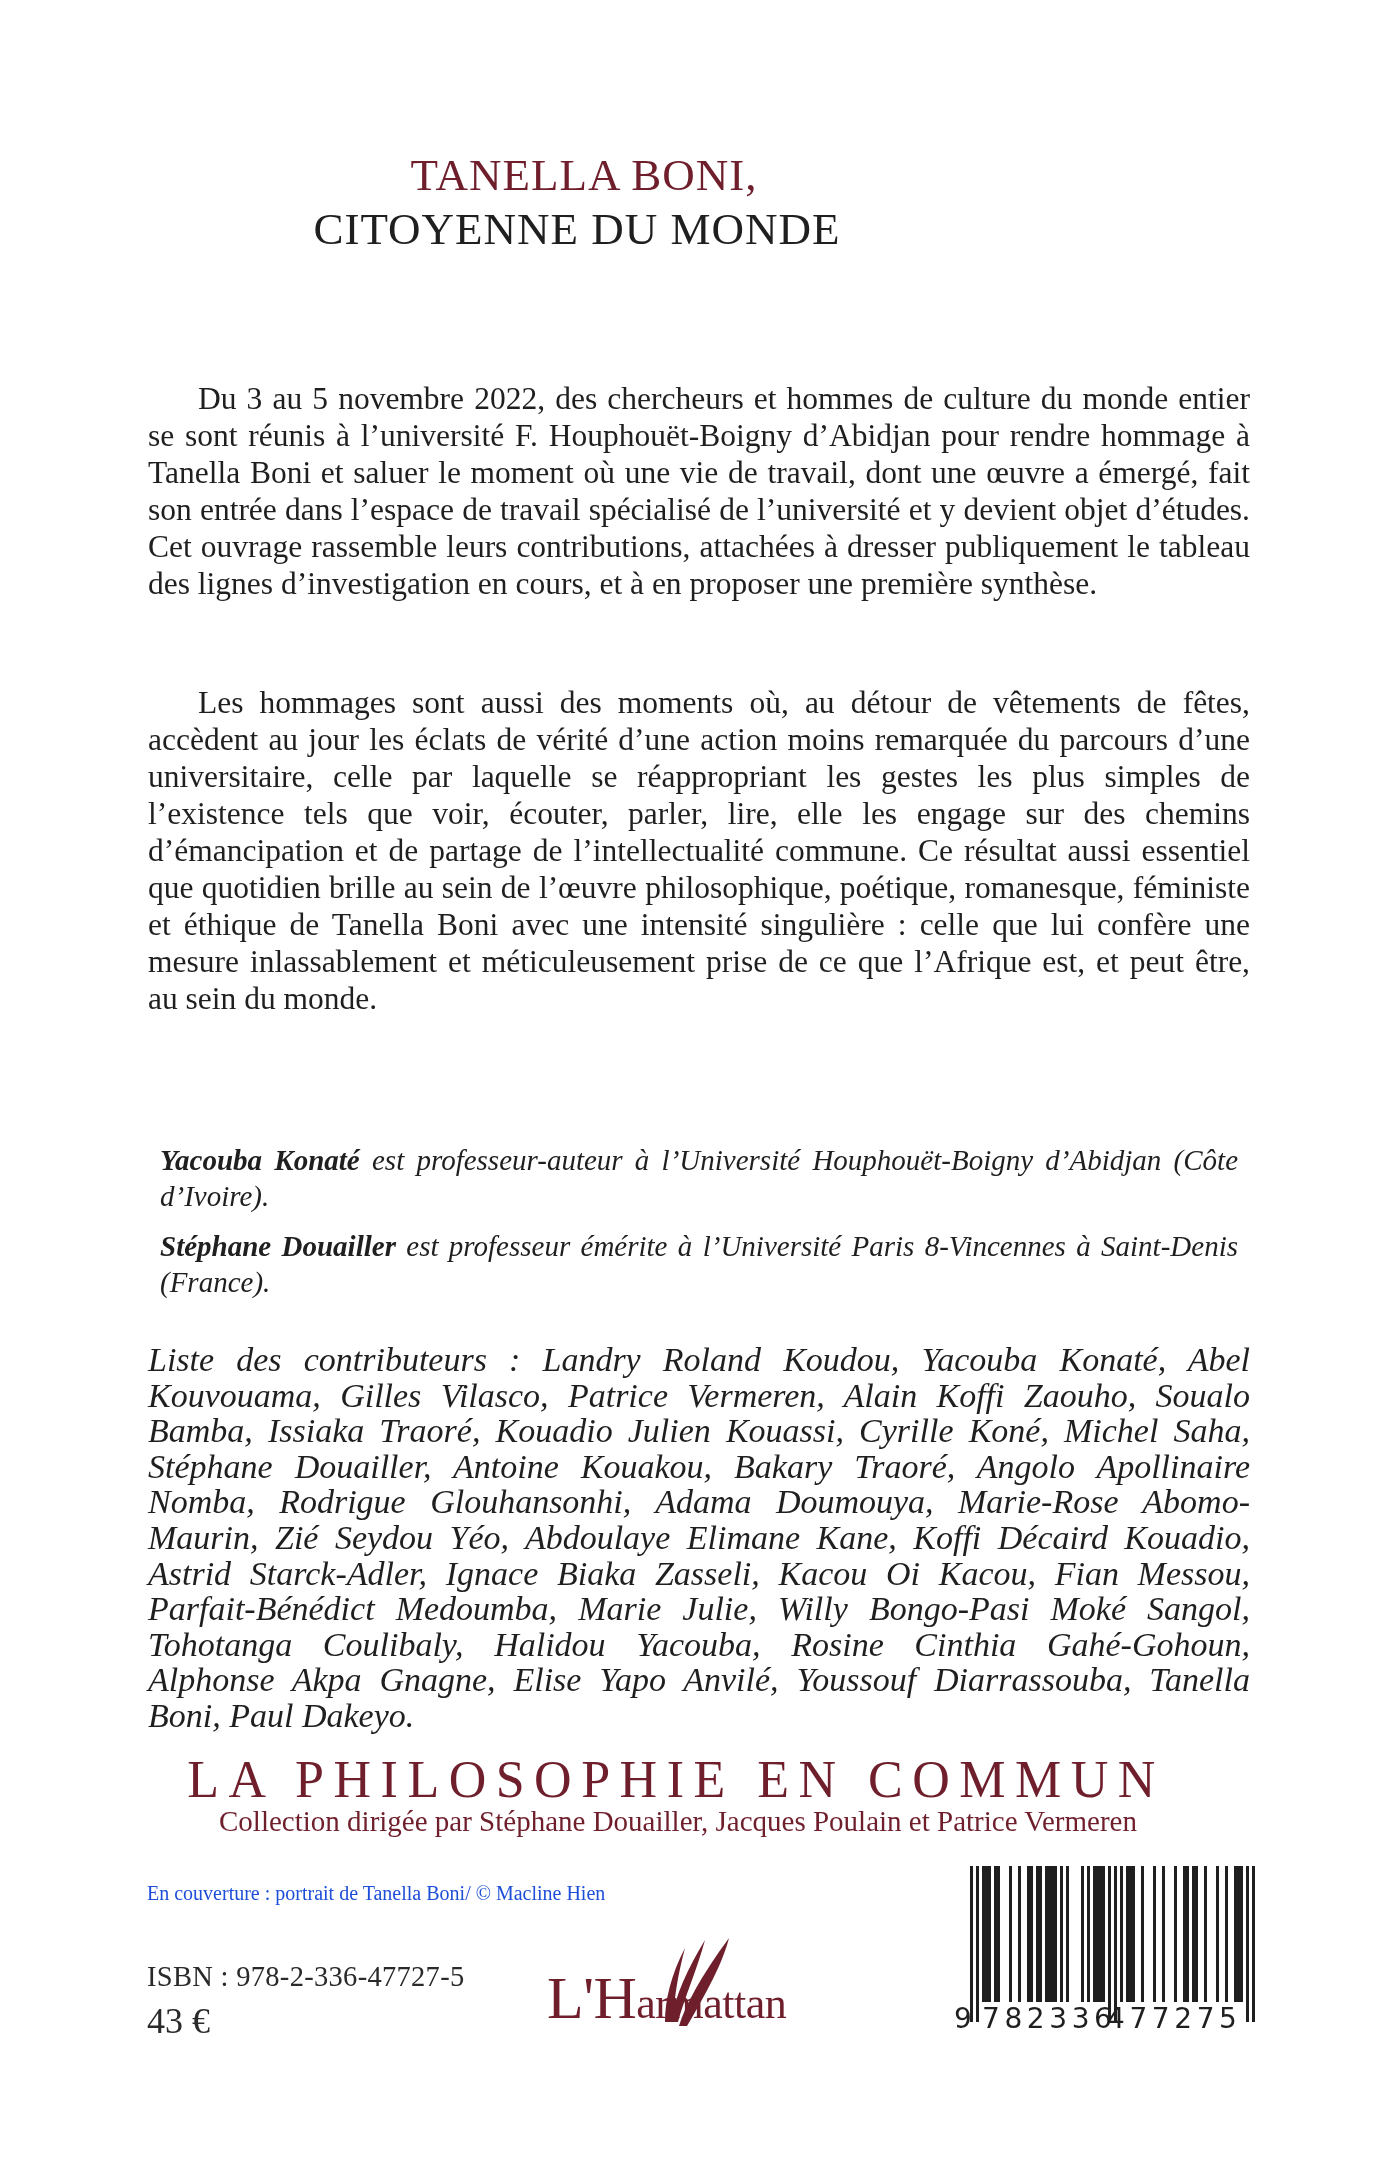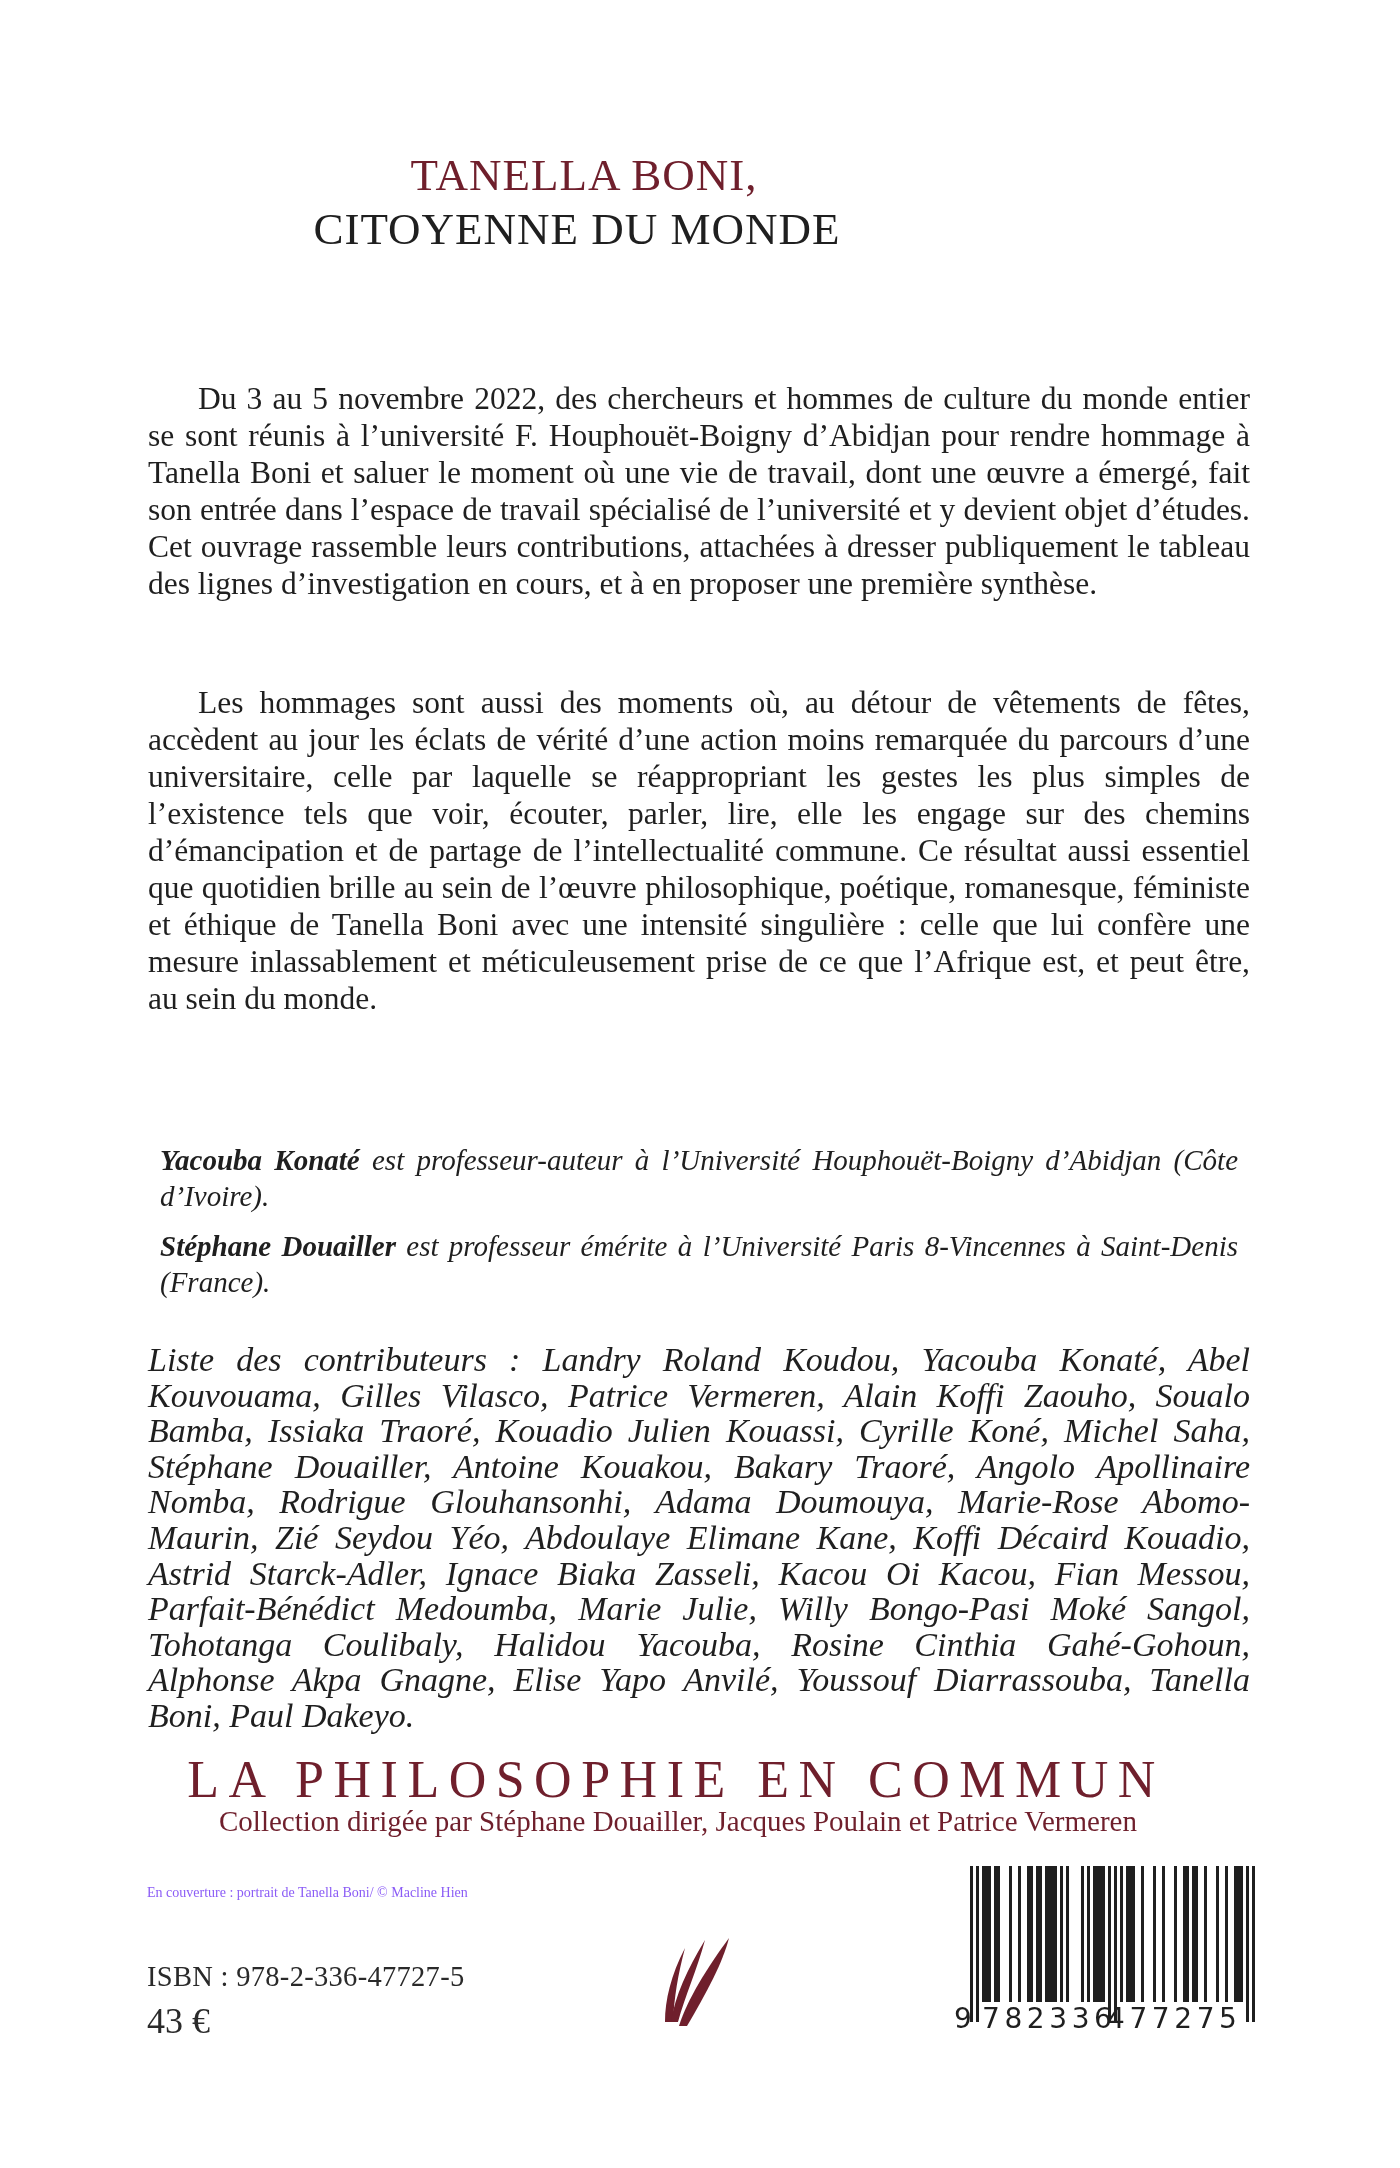--- a/index.html
+++ b/index.html
@@ -27,21 +27,21 @@
 
   .contrib { left: 148px; width: 1102px; top: 1342px; font-size: 34px; line-height: 35.6px;
              font-style: italic; text-align: justify; }
   .contrib p { margin: 0; }
 
   .collection-title { left: 0; width: 1352px; top: 1752px; text-align: center; color: #6f1f2c;
                       font-size: 52px; letter-spacing: 9.5px; line-height: 56px; }
   .collection-sub { left: 0; width: 1356px; top: 1804px; text-align: center; color: #6f1f2c;
                     font-size: 29px; line-height: 34px; }
 
-  .credit { left: 147px; top: 1880px; font-size: 14px; color: #8b5cf6; line-height: 26px; }
+  .credit { left: 147px; top: 1880px; font-size: 20px; color: #1d4ed8; line-height: 26px; }
   .isbn { left: 147px; top: 1960px; font-size: 28.5px; color: #2a2a2a; line-height: 34px; letter-spacing: 0.3px; }
   .price { left: 147px; top: 2001px; font-size: 36px; color: #2a2a2a; line-height: 40px; }
 
   .publisher { left: 547px; top: 1930px; width: 300px; height: 110px; }
   .publisher .word { position: absolute; left: 0; bottom: 6px; font-size: 60px; color: #6f1f2c;
                      line-height: 60px; white-space: nowrap; letter-spacing: -0.5px; }
   .publisher svg { position: absolute; left: 0; top: 0; }
 
   .barcode { left: 952px; top: 1862px; width: 300px; height: 175px; }
   .barcode .bars { position: absolute; left: 0; top: 4px; height: 156px; width: 300px; }
@@ -83,20 +83,21 @@
 <div class="abs credit">En couverture : portrait de Tanella Boni/ © Macline Hien</div>
 <div class="abs isbn">ISBN : 978-2-336-47727-5</div>
 <div class="abs price">43 €</div>
 
 <div class="abs publisher">
   <svg width="300" height="110" viewBox="0 0 300 110">
     <path d="M118 92 C 118 70, 124 45, 138 18 C 131 44, 127 68, 126 92 Z" fill="#6f1f2c"></path>
     <path d="M124 92 C 128 66, 140 40, 158 10 C 150 40, 138 66, 131 92 Z" fill="#6f1f2c"></path>
     <path d="M132 96 C 140 70, 160 38, 182 8 C 176 32, 160 62, 140 96 Z" fill="#6f1f2c"></path>
   </svg>
+  <span class="word"><span>L'H</span><span style="font-size:44px;">armattan</span></span>
 </div>
 
 <div class="abs barcode">
   <div class="bars" id="barcode-bars">
       <div class="bar" style="left: 18px; width: 3px; height: 156px;"></div>
       <div class="bar" style="left: 24px; width: 3px; height: 156px;"></div>
       <div class="bar" style="left: 30px; width: 3px; height: 136px;"></div>
       <div class="bar" style="left: 33px; width: 3px; height: 136px;"></div>
       <div class="bar" style="left: 36px; width: 3px; height: 136px;"></div>
       <div class="bar" style="left: 42px; width: 3px; height: 136px;"></div>

